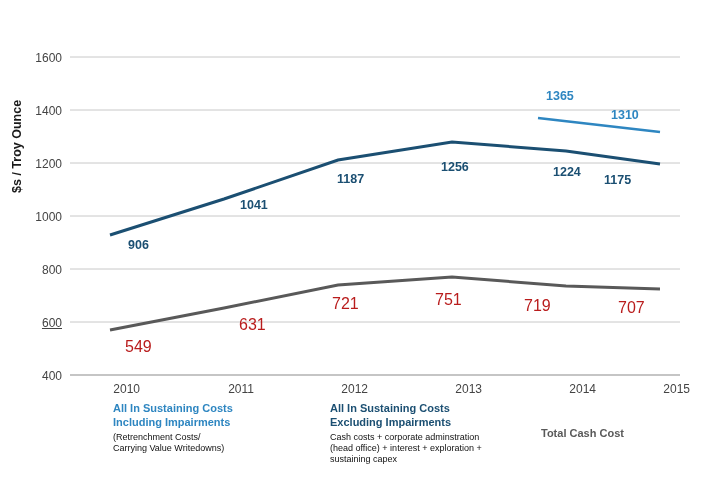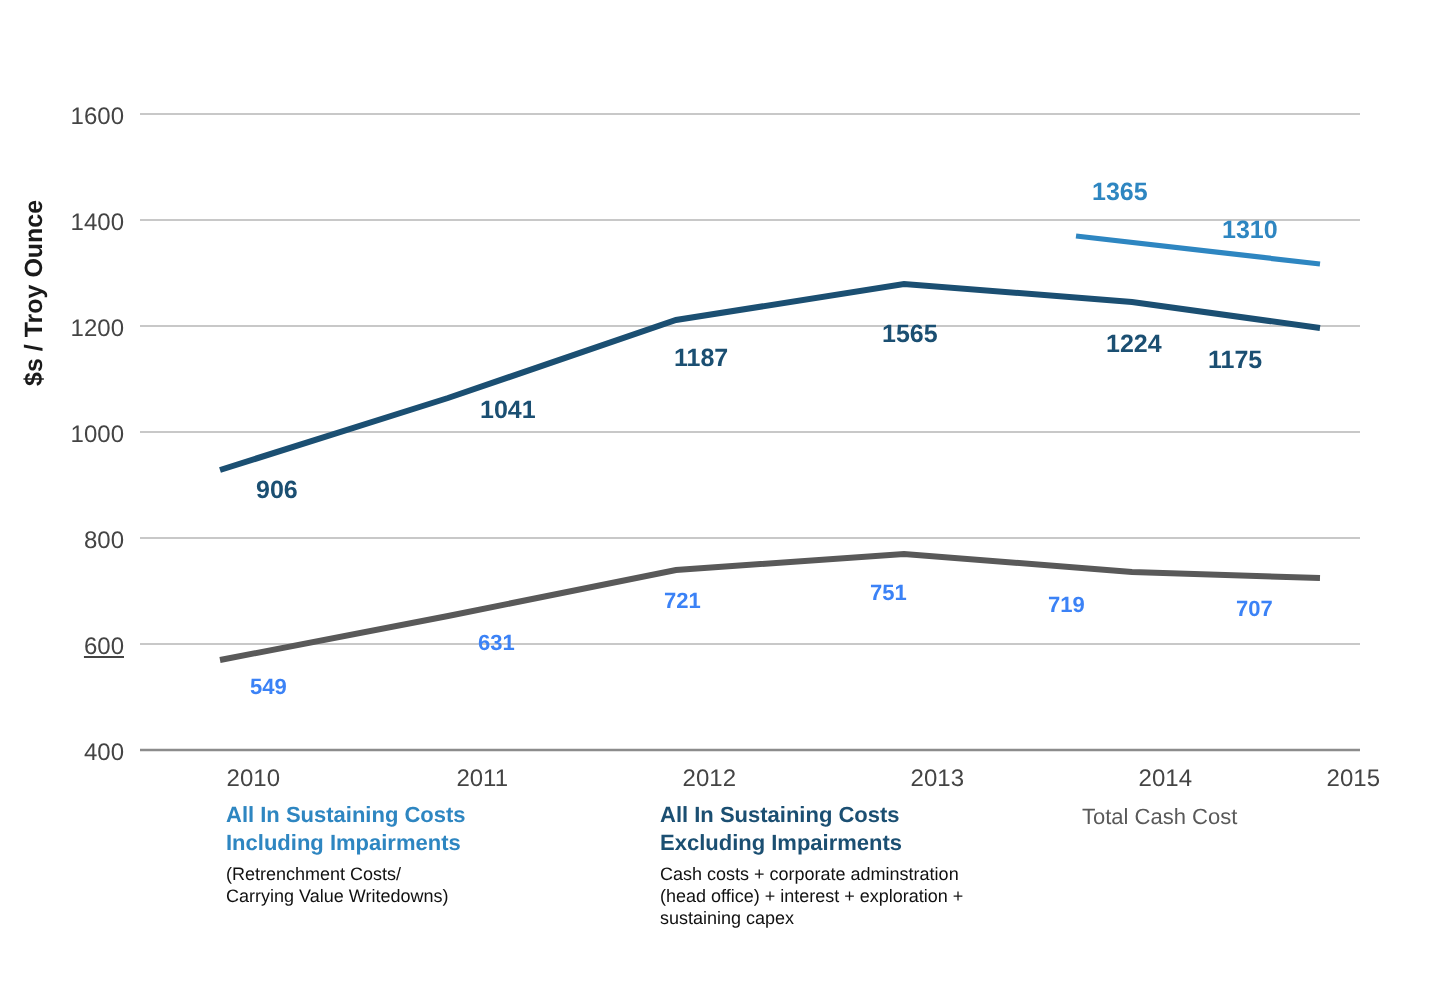--- a/index.html
+++ b/index.html
@@ -65,40 +65,40 @@
     color: #444444;
   }
   .dlabel {
     position: absolute;
     font-size: 12.5px;
     font-weight: bold;
     white-space: nowrap;
   }
   .dlabel.blue { color: #1b4f72; }
   .dlabel.lblue { color: #2e86c1; }
-  .dlabel.gray { color: #3b82f6; font-weight: bold; font-size: 11px; }
+  .dlabel.gray { color: #b91c1c; font-weight: normal; font-size: 16px; }
   .legend-block {
     position: absolute;
     font-size: 10.5px;
     line-height: 1.25;
   }
   .legend-title {
     font-weight: bold;
     font-size: 11px;
     white-space: pre-line;
   }
   .legend-sub {
     color: #111111;
     font-size: 9px;
     white-space: pre-line;
     margin-top: 2px;
   }
   .legend-title.blue { color: #2e86c1; }
   .legend-title.darkblue { color: #1b4f72; }
-  .legend-title.gray { color: #595959; font-weight: normal; font-size: 11px; }
+  .legend-title.gray { color: #595959; font-weight: bold; font-size: 11px; margin-top: 24px; }
   #source-note {
     position: absolute;
     left: 0;
     top: 468px;
     width: 720px;
     text-align: center;
     font-size: 12.5px;
     font-weight: bold;
     color: #1a1a1a;
   }
@@ -139,21 +139,21 @@
   <div class="xtick" style="left:80px; top:382px;">2010</div>
   <div class="xtick" style="left:194px; top:382px;">2011</div>
   <div class="xtick" style="left:308px; top:382px;">2012</div>
   <div class="xtick" style="left:422px; top:382px;">2013</div>
   <div class="xtick" style="left:536px; top:382px;">2014</div>
   <div class="xtick" style="left:630px; top:382px;">2015</div>
 
   <div class="dlabel blue" style="left:128px; top:238px;">906</div>
   <div class="dlabel blue" style="left:240px; top:198px;">1041</div>
   <div class="dlabel blue" style="left:337px; top:172px;">1187</div>
-  <div class="dlabel blue" style="left:441px; top:160px;">1565</div>
+  <div class="dlabel blue" style="left:441px; top:160px;">1256</div>
   <div class="dlabel blue" style="left:553px; top:165px;">1224</div>
   <div class="dlabel blue" style="left:604px; top:173px;">1175</div>
 
   <div class="dlabel lblue" style="left:546px; top:89px;">1365</div>
   <div class="dlabel lblue" style="left:611px; top:108px;">1310</div>
 
   <div class="dlabel gray" style="left:125px; top:338px;">549</div>
   <div class="dlabel gray" style="left:239px; top:316px;">631</div>
   <div class="dlabel gray" style="left:332px; top:295px;">721</div>
   <div class="dlabel gray" style="left:435px; top:291px;">751</div>

